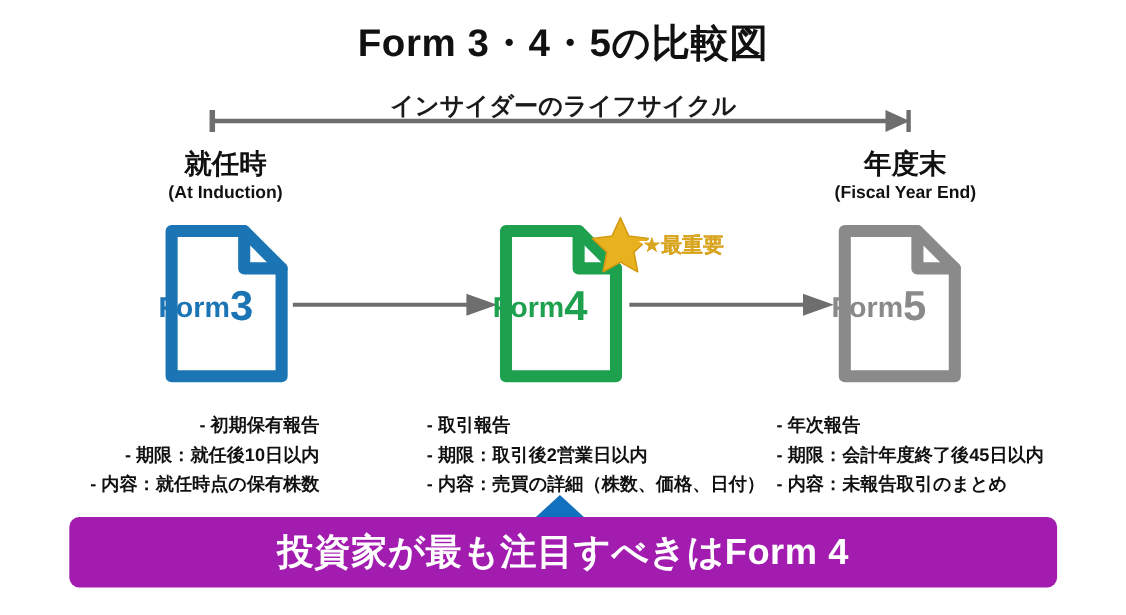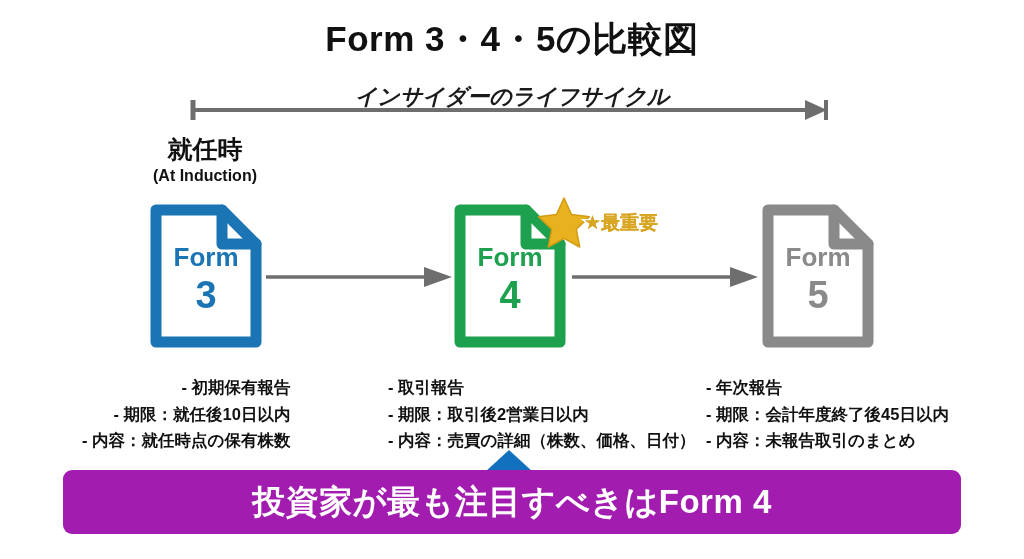--- a/index.html
+++ b/index.html
@@ -39,21 +39,20 @@
   .lifecycle-label {
     position: absolute;
     left: 0;
     top: 82px;
     width: 1024px;
     text-align: center;
     font-size: 22px;
     font-weight: bold;
     color: #1a1a1a;
     white-space: nowrap;
-    font-style: italic;
   }
   .lifecycle-arrow {
     position: absolute;
     left: 190px;
     top: 98px;
     width: 640px;
     height: 24px;
   }
 
   
@@ -93,23 +92,23 @@
   #form-1 { left: 448px; }
   #form-2 { left: 756px; }
   .form-card svg { display: block; }
   .form-label {
     position: absolute;
     left: 0;
     top: 0;
     width: 124px;
     height: 152px;
     display: flex;
-    flex-direction: column;
+    flex-direction: row;
     align-items: center;
-    justify-content: center;
+    justify-content: flex-start;
     pointer-events: none;
   }
   .form-word {
     font-size: 26px;
     font-weight: bold;
     line-height: 1;
     margin-top: 6px;
   }
   .form-num {
     font-size: 38px;
@@ -221,20 +220,24 @@
     <line x1="3" y1="2" x2="3" y2="22" stroke="#6E6E6E" stroke-width="5"></line>
     <line x1="3" y1="12" x2="618" y2="12" stroke="#6E6E6E" stroke-width="4"></line>
     <polygon points="615,2 637,12 615,22" fill="#6E6E6E"></polygon>
     <line x1="636" y1="2" x2="636" y2="22" stroke="#6E6E6E" stroke-width="4"></line>
   </svg>
 
   <div class="col-head" id="head-0">
     <div class="jp">就任時</div>
     <div class="en">(At Induction)</div>
   </div>
+  <div class="col-head" id="head-2">
+    <div class="jp">年度末</div>
+    <div class="en">(Fiscal Year End)</div>
+  </div>
 
   <div class="form-card" id="form-0">
     <svg width="124" height="152" viewBox="0 0 124 152">
       <path d="M12 10 H78 L112 44 V142 H12 Z" fill="#ffffff" stroke="#1B74B4" stroke-width="11" stroke-linejoin="round" stroke-linecap="round"></path>
       <path d="M78 10 V44 H112" fill="none" stroke="#1B74B4" stroke-width="11" stroke-linejoin="round" stroke-linecap="round"></path>
     </svg>
     <div class="form-label">
       <span class="form-word c-blue">Form</span>
       <span class="form-num c-blue">3</span>
     </div>

